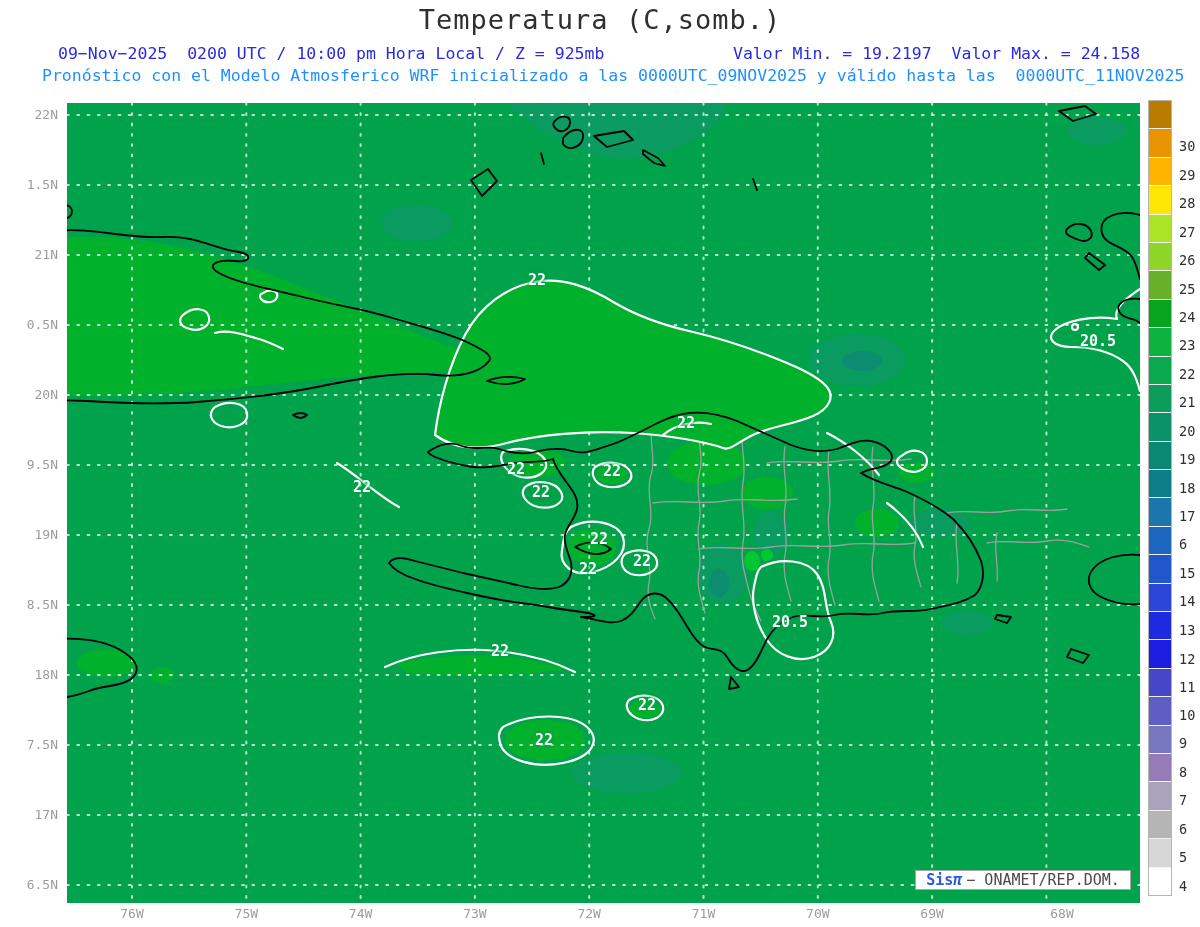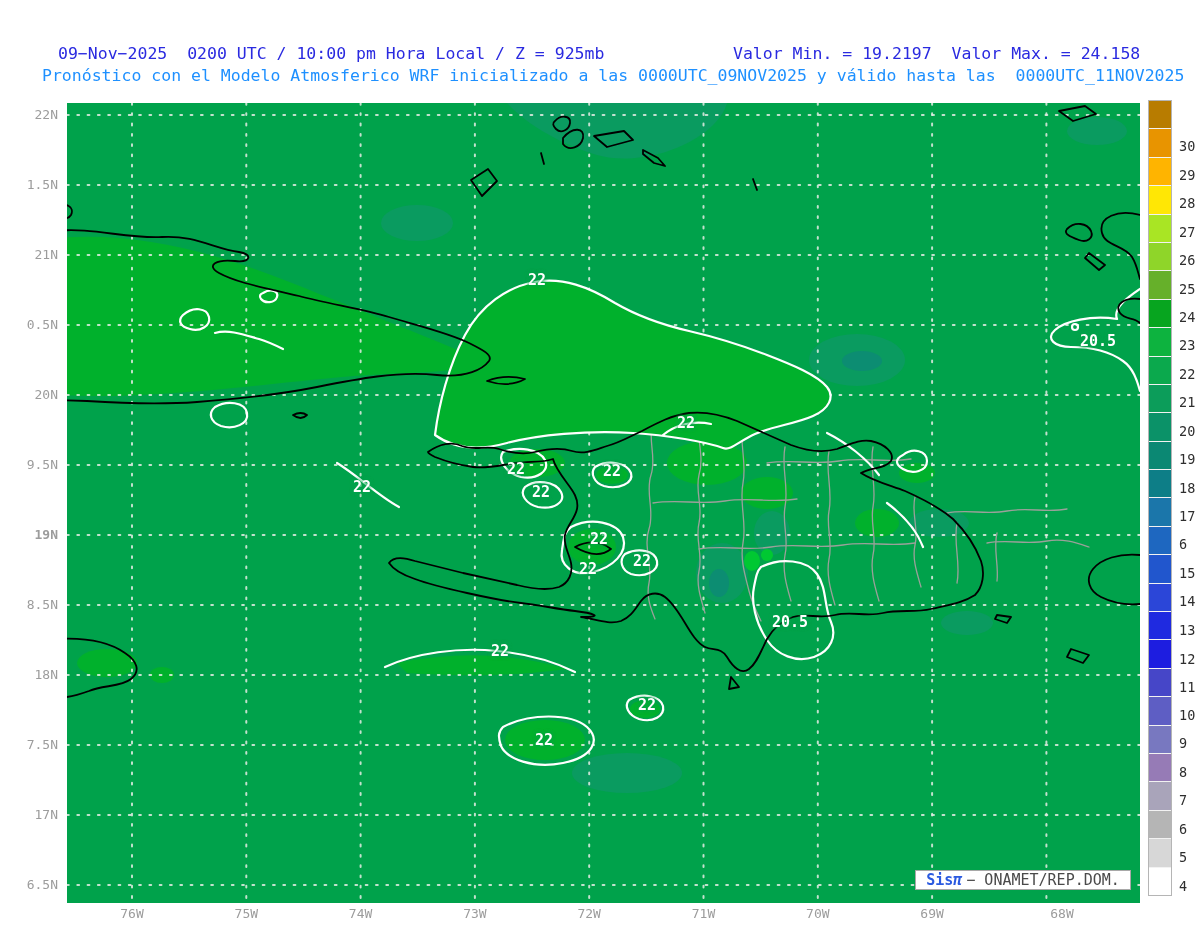--- a/index.html
+++ b/index.html
@@ -32,20 +32,21 @@
         justify-content:center;font-size:15px;white-space:pre;z-index:5;}
   .wm-sis{color:#2a5ae0;font-weight:bold;}
   .wm-pi{color:#2a5ae0;font-style:italic;font-weight:bold;margin-right:4px;}
   .wm-rest{color:#4a4a4a;}
 </style>
 </head>
 <body>
 
 <div class="page">
 
+  <div class="title">Temperatura (C,somb.)</div>
 
   <div class="hline hline1 hline1-left">09−Nov−2025  0200 UTC / 10:00 pm Hora Local / Z = 925mb</div>
   <div class="hline hline1 hline1-right">Valor Min. = 19.2197  Valor Max. = 24.158</div>
   <div class="hline hline2">Pronóstico con el Modelo Atmosferico WRF inicializado a las 0000UTC_09NOV2025 y válido hasta las  0000UTC_11NOV2025</div>
 
   <div class="map">
     <svg width="1073" height="800" viewBox="0 0 1073 800">
 
       <rect x="0" y="0" width="1073" height="800" fill="#00a24b"></rect>
 
@@ -194,21 +195,21 @@
       </div>
   </div>
 
   <div class="lat-axis" id="lat-axis">
       <div class="lat-label" style="top: 4px;">22N</div>
       <div class="lat-label" style="top: 74px;">1.5N</div>
       <div class="lat-label" style="top: 144px;">21N</div>
       <div class="lat-label" style="top: 214px;">0.5N</div>
       <div class="lat-label" style="top: 284px;">20N</div>
       <div class="lat-label" style="top: 354px;">9.5N</div>
-      <div class="lat-label" style="top: 424px; font-weight: bold;">19N</div>
+      <div class="lat-label" style="top: 424px;">19N</div>
       <div class="lat-label" style="top: 494px;">8.5N</div>
       <div class="lat-label" style="top: 564px;">18N</div>
       <div class="lat-label" style="top: 634px;">7.5N</div>
       <div class="lat-label" style="top: 704px;">17N</div>
       <div class="lat-label" style="top: 774px;">6.5N</div>
     </div>
   <div class="lon-axis" id="lon-axis">
       <div class="lon-label" style="left: 65px;">76W</div>
       <div class="lon-label" style="left: 179.3px;">75W</div>
       <div class="lon-label" style="left: 293.6px;">74W</div>

